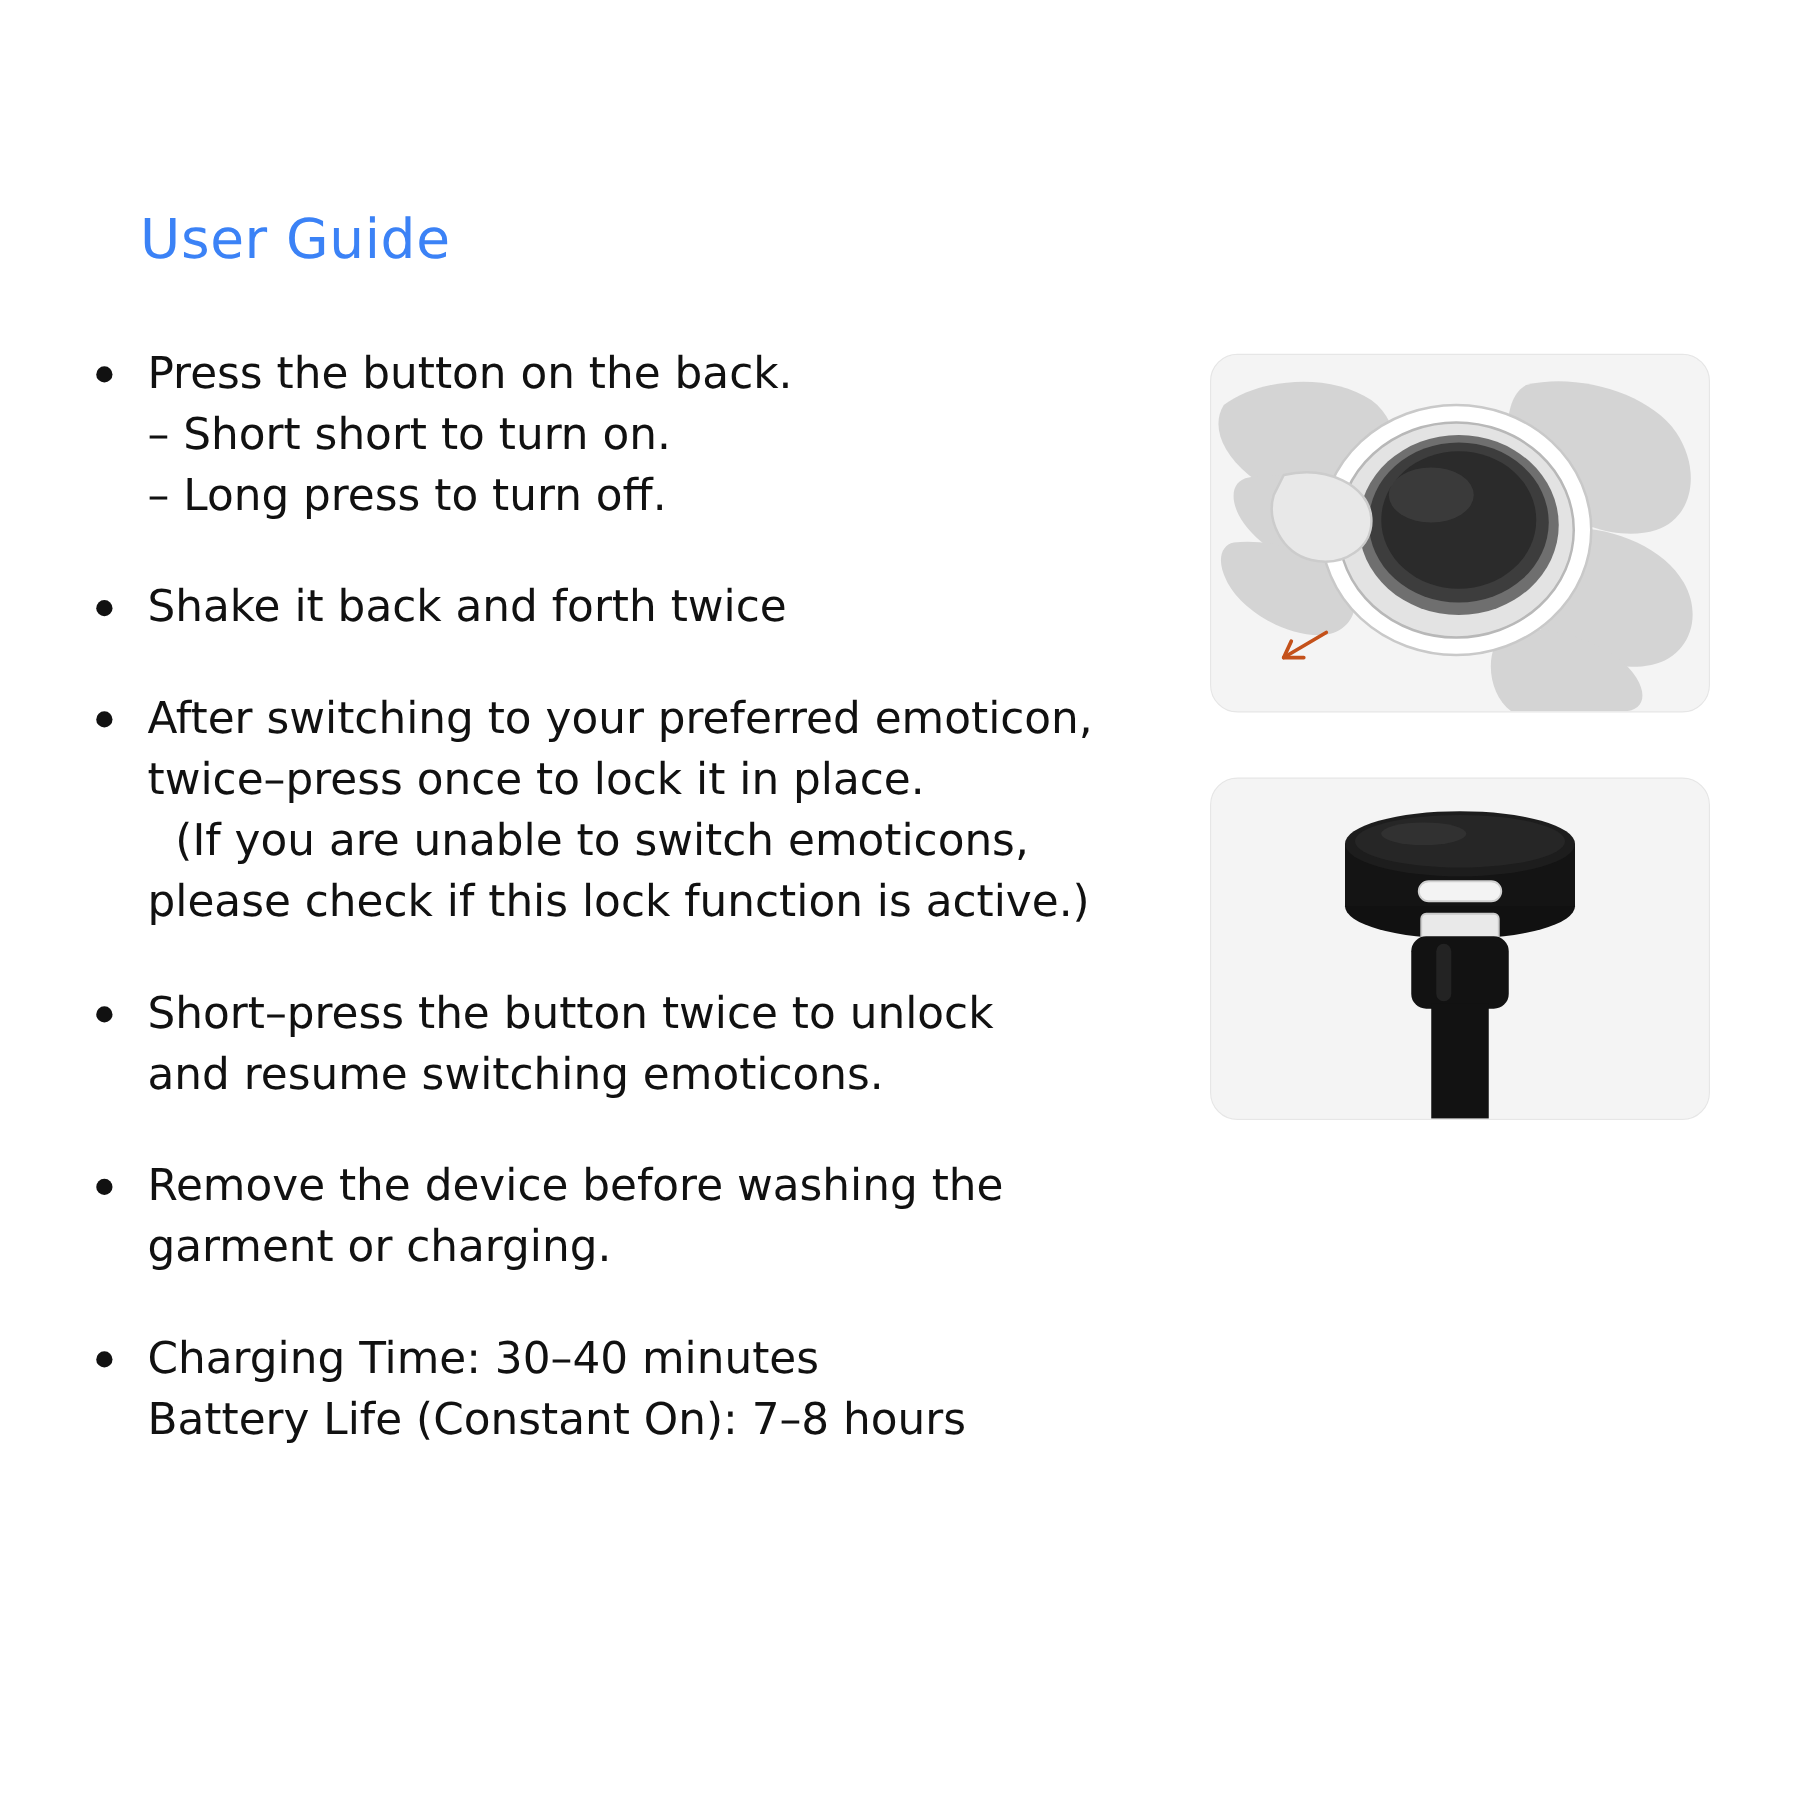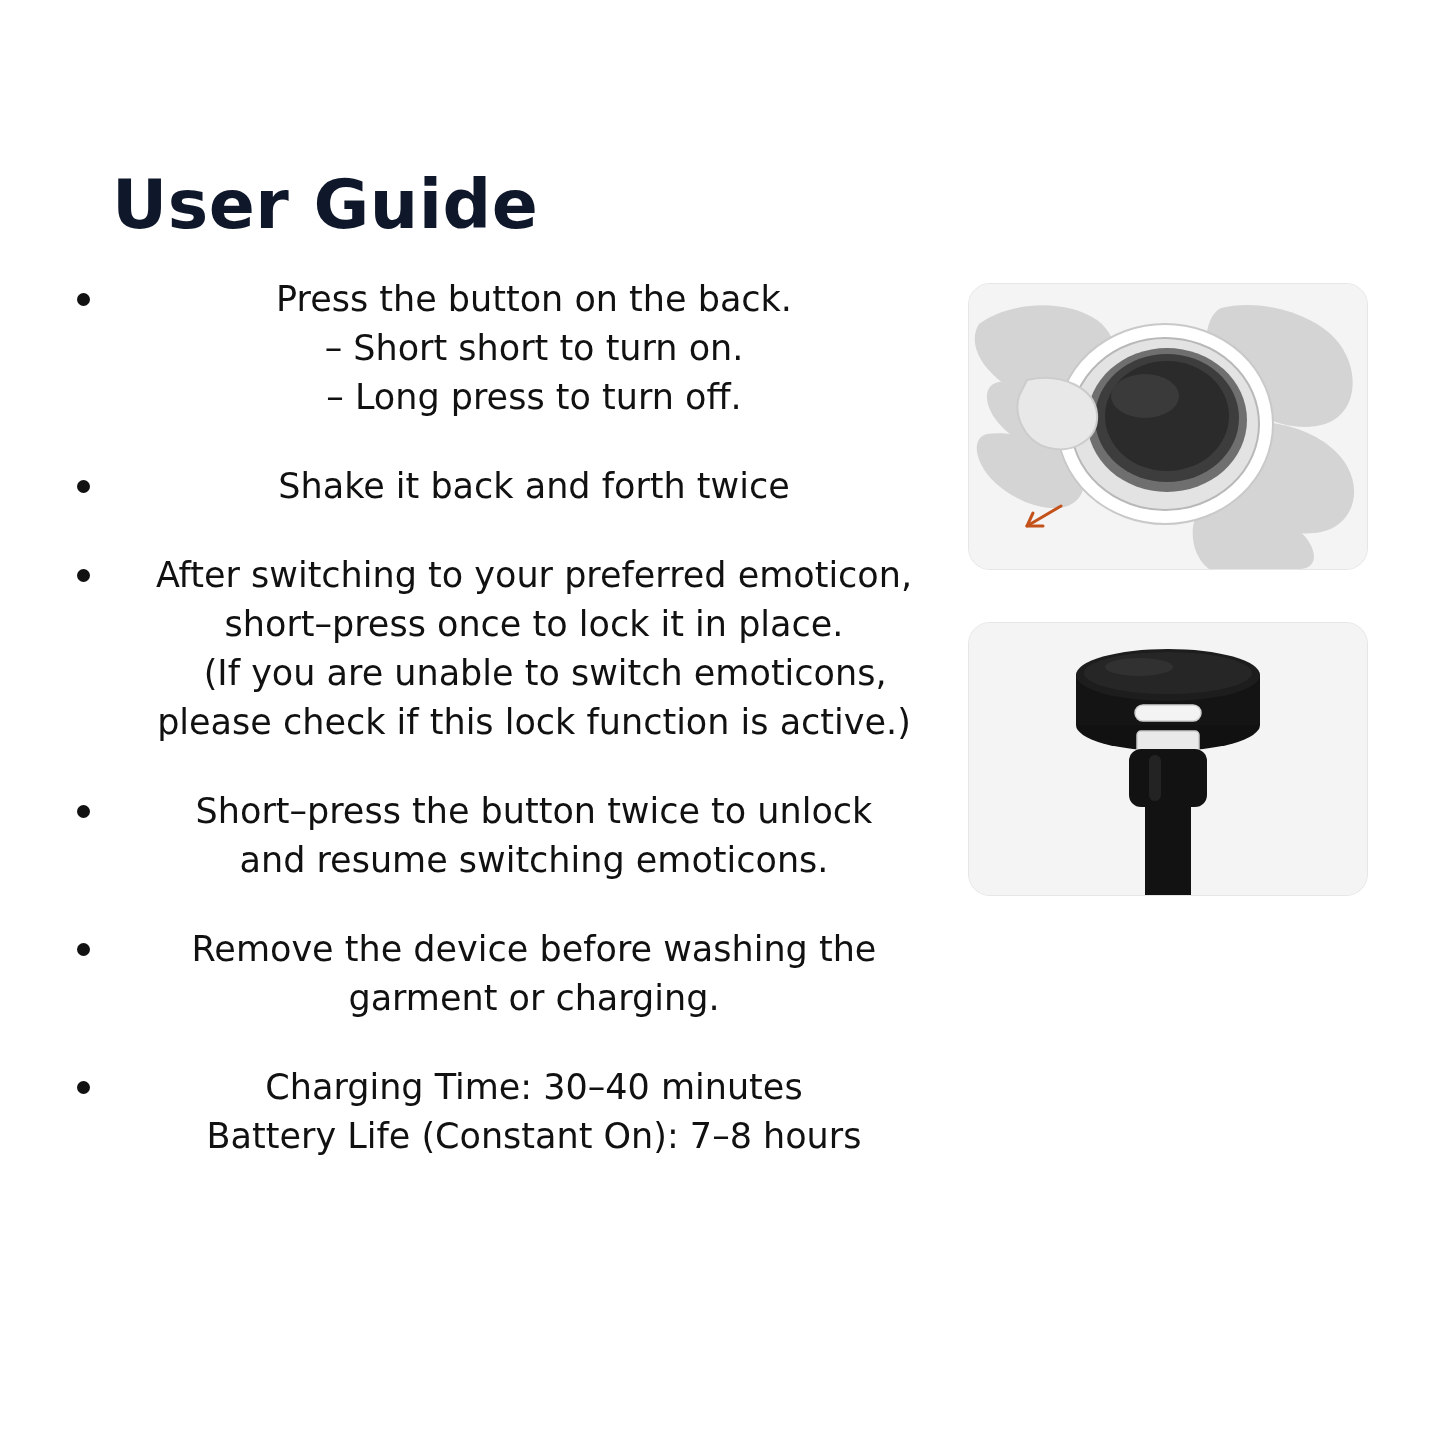--- a/index.html
+++ b/index.html
@@ -17,24 +17,24 @@
   }
   .page {
     position: relative;
     width: 1445px;
     height: 1453px;
   }
   .title {
     position: absolute;
     left: 112px;
     top: 168px;
-    font-size: 68px;
-    font-weight: 700;
+    font-size: 44px;
+    font-weight: 400;
     letter-spacing: 0.5px;
-    color: #0f172a;
+    color: #3b82f6;
     line-height: 1.1;
   }
   .content {
     position: absolute;
     left: 70px;
     top: 275px;
     width: 880px;
   }
   .bullet-block {
     position: relative;
@@ -47,21 +47,20 @@
     position: absolute;
     left: 7px;
     top: 18px;
     width: 13px;
     height: 13px;
     border-radius: 50%;
     background: #111111;
   }
   .lines {
     margin-left: 48px;
-    text-align: center;
   }
   .line {
     font-size: 35px;
     line-height: 49px;
     color: #111111;
     white-space: pre;
   }
   .figure {
     position: absolute;
     background: #f4f4f4;
@@ -109,21 +108,21 @@
       <span class="dot"></span>
       <div class="lines">
         <div class="line">Shake it back and forth twice</div>
       </div>
     </div>
 
     <div class="bullet-block">
       <span class="dot"></span>
       <div class="lines">
         <div class="line">After switching to your preferred emoticon,</div>
-        <div class="line">short–press once to lock it in place.</div>
+        <div class="line">twice–press once to lock it in place.</div>
         <div class="line">  (If you are unable to switch emoticons,</div>
         <div class="line">please check if this lock function is active.)</div>
       </div>
     </div>
 
     <div class="bullet-block">
       <span class="dot"></span>
       <div class="lines">
         <div class="line">Short–press the button twice to unlock</div>
         <div class="line">and resume switching emoticons.</div>

